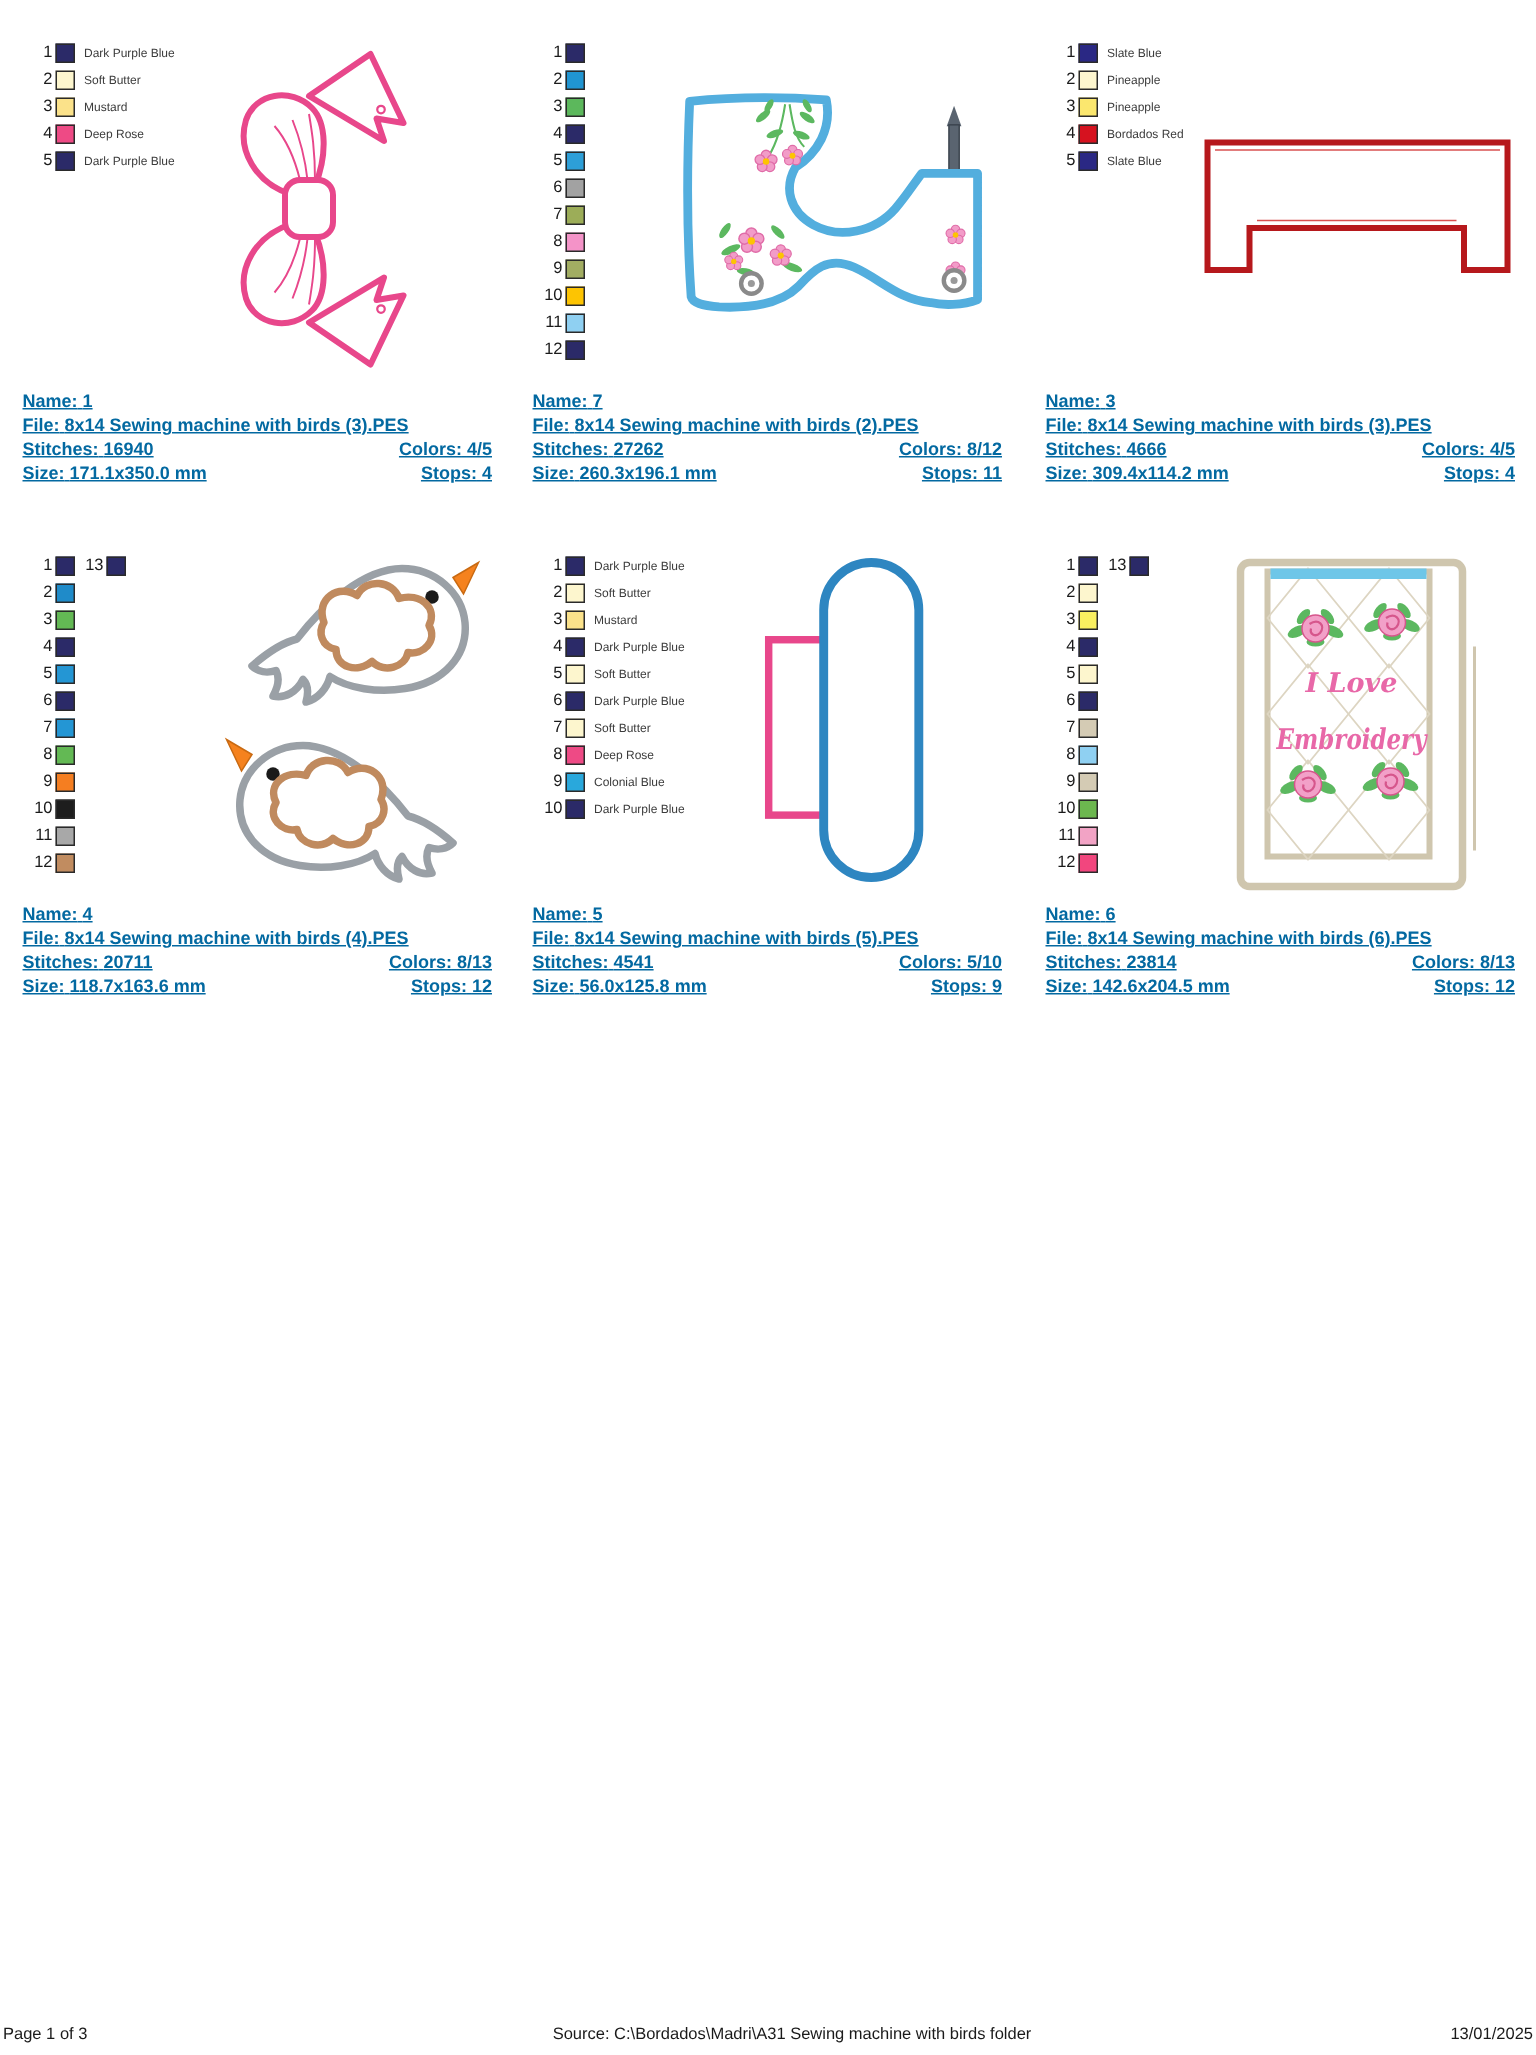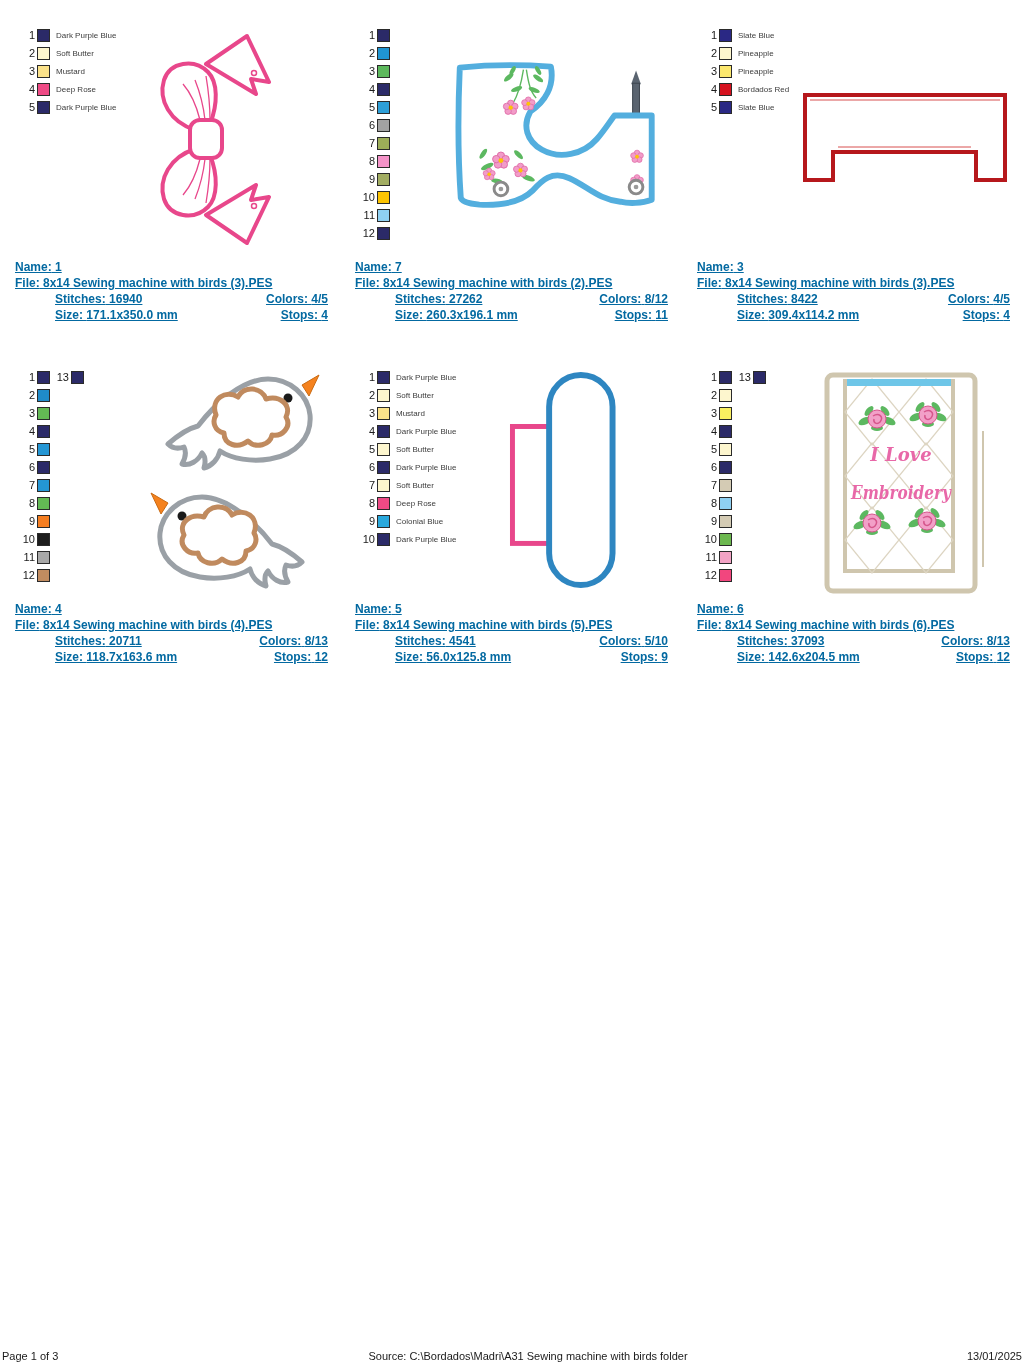--- a/index.html
+++ b/index.html
@@ -21,21 +21,21 @@
   .legend-row { display:flex; align-items:center; height:18px; }
   .legend-num { width:20px; text-align:right; font-size:11px; color:#1a1a1a; flex:0 0 auto; }
   .sw { width:13px; height:13px; border:1px solid #2a2a2a; margin-left:2px; flex:0 0 auto; }
   .legend-num2 { width:16px; text-align:right; font-size:11px; color:#1a1a1a; margin-left:3px; flex:0 0 auto; }
   .legend-label { font-size:8px; color:#3c3c3c; margin-left:6px; white-space:nowrap; }
 
   .thumb { position:absolute; }
 
   .meta { position:absolute; left:0; top:235px; width:100%;
           font-size:12px; font-weight:bold; line-height:16px; color:#0369a1;text-decoration:underline; }
-  .meta-row { display:flex; justify-content:space-between;margin-left:40px; }
+  .meta-row { display:flex; justify-content:space-between; }
 
   .footer { position:absolute; left:0; right:0; top:1350px; height:16px;
             font-size:11px; color:#1a1a1a; }
   .footer-left   { position:absolute; left:2px; }
   .footer-center { position:absolute; left:10px; right:0; text-align:center;padding-left:22px; }
   .footer-right  { position:absolute; right:2px; }
 </style>
 </head>
 <body>
 
@@ -291,21 +291,21 @@
     </div>
   <svg class="thumb" style="left:105px;top:68px;width:206px;height:92px" viewBox="0 0 206 92">
     <path d="M3,3 L203,3 L203,88 L174,88 L174,60 L31,60 L31,88 L3,88 Z" fill="#ffffff" stroke="#b6181c" stroke-width="4" stroke-linejoin="miter"></path>
     <path d="M8,8 L198,8" stroke="#d85050" stroke-width="1" fill="none"></path>
     <path d="M36,55 L169,55" stroke="#d85050" stroke-width="1" fill="none"></path>
   </svg>
   <div class="meta">
     <div><span>Name:</span> <span>3</span></div>
     <div><span>File:</span> <span>8x14 Sewing machine with birds (3).PES</span></div>
     <div class="meta-row">
-      <span><span>Stitches:</span> <span>8422</span></span>
+      <span><span>Stitches:</span> <span>4666</span></span>
       <span><span>Colors:</span> <span>4/5</span></span>
     </div>
     <div class="meta-row">
       <span><span>Size:</span> <span>309.4x114.2 mm</span></span>
       <span><span>Stops:</span> <span>4</span></span>
     </div>
   </div>
 </div>
 
 <div class="card card-r2c1">
@@ -616,21 +616,21 @@
     <use href="#rose" transform="translate(104,150)"></use>
     <g fill="#e868a8" font-family="'DejaVu Serif', serif" font-style="italic" font-weight="bold" text-anchor="middle">
       <text x="78" y="90" font-size="18">I Love</text>
       <text x="78" y="128" font-size="19" textLength="100" lengthAdjust="spacingAndGlyphs">Embroidery</text>
     </g>
   </svg>
   <div class="meta">
     <div><span>Name:</span> <span>6</span></div>
     <div><span>File:</span> <span>8x14 Sewing machine with birds (6).PES</span></div>
     <div class="meta-row">
-      <span><span>Stitches:</span> <span>37093</span></span>
+      <span><span>Stitches:</span> <span>23814</span></span>
       <span><span>Colors:</span> <span>8/13</span></span>
     </div>
     <div class="meta-row">
       <span><span>Size:</span> <span>142.6x204.5 mm</span></span>
       <span><span>Stops:</span> <span>12</span></span>
     </div>
   </div>
 </div>
 
 <div class="footer">

